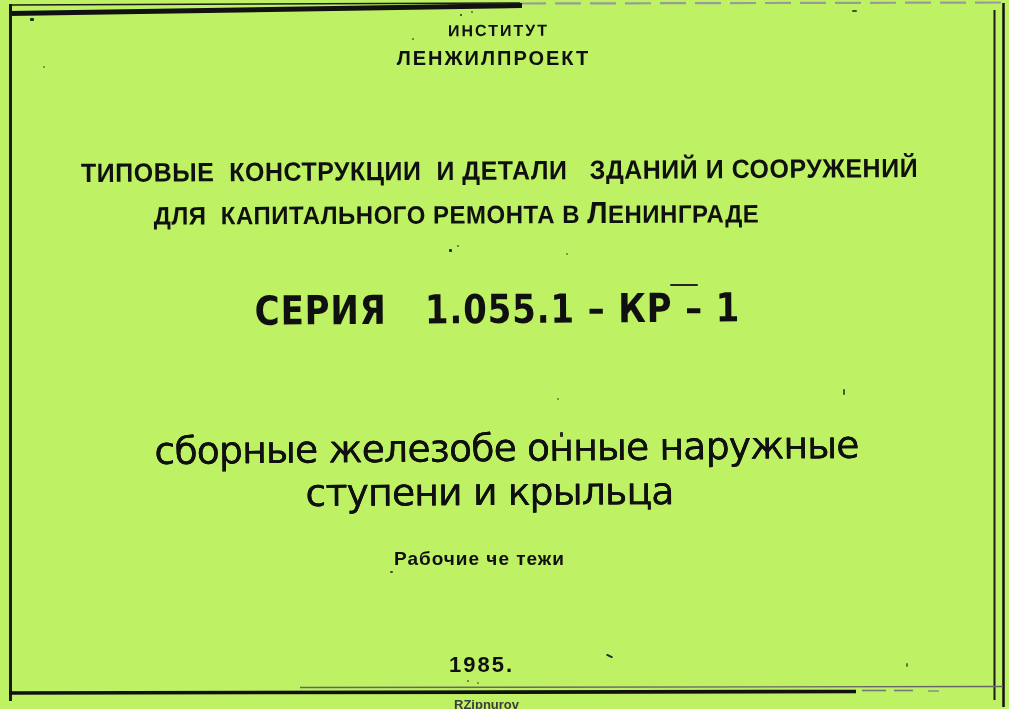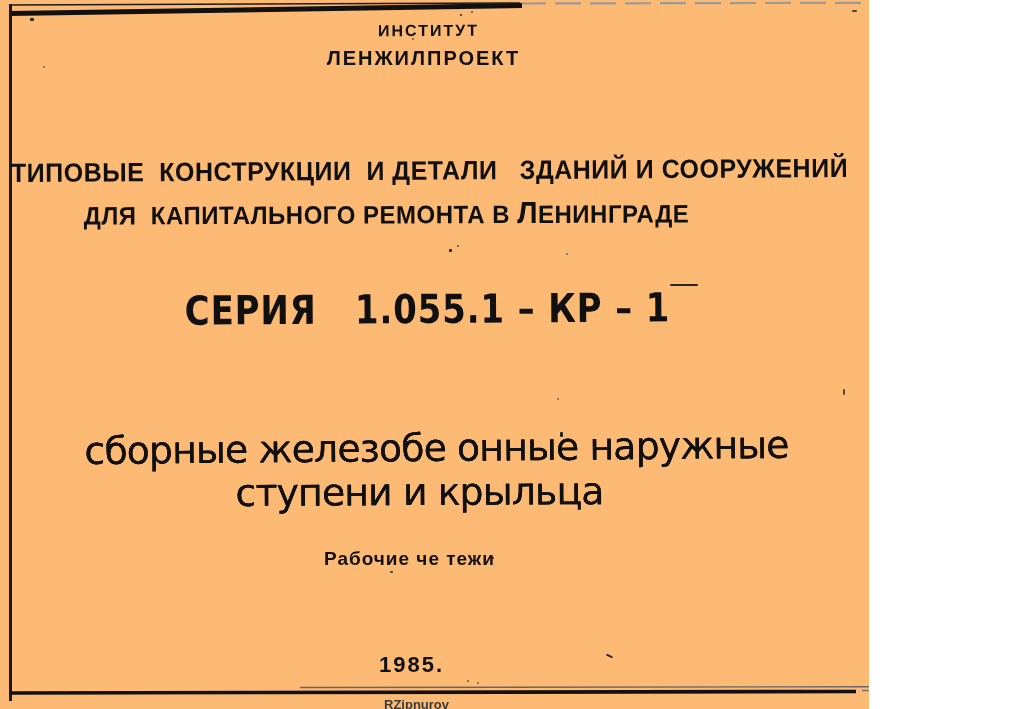--- a/index.html
+++ b/index.html
@@ -1,17 +1,17 @@
 <!DOCTYPE html>
 <html><head>
 <meta charset="utf-8">
 <style>
   html,body{margin:0;padding:0;background:#fff;}
   .page{
-    position:relative;width:869px;height:709px;background:#fdba74;
+    position:relative;width:1009px;height:709px;background:#bef264;
     overflow:hidden;font-family:"Liberation Sans",sans-serif;color:#101010;
   }
   .frame{position:absolute;left:0;top:0;width:1009px;height:709px;pointer-events:none;}
   .t{position:absolute;left:0;width:100%;text-align:center;white-space:pre;color:#101010;}
   .lbl-inst{top:22px;font:700 16px "Liberation Sans",sans-serif;letter-spacing:2px;transform:translateX(-6px) rotate(-0.3deg);}
   .lbl-name{top:47px;font:700 20px "Liberation Sans",sans-serif;letter-spacing:2px;transform:translateX(-11px);}
   .h1{top:156px;font:700 25px "Liberation Sans",sans-serif;letter-spacing:.5px;transform:translateX(-5px) rotate(-0.35deg) scaleY(1.06);}
   .h2{top:197px;font:700 24px "Liberation Sans",sans-serif;letter-spacing:.5px;transform:translateX(-48px) rotate(-0.2deg) scaleY(1.05);}
   .h2 .initial{font-size:29px;}
   .series{top:286px;font:700 40px "DejaVu Sans",sans-serif;letter-spacing:1px;transform:translateX(-7px) rotate(-0.4deg) scaleX(0.85);}

